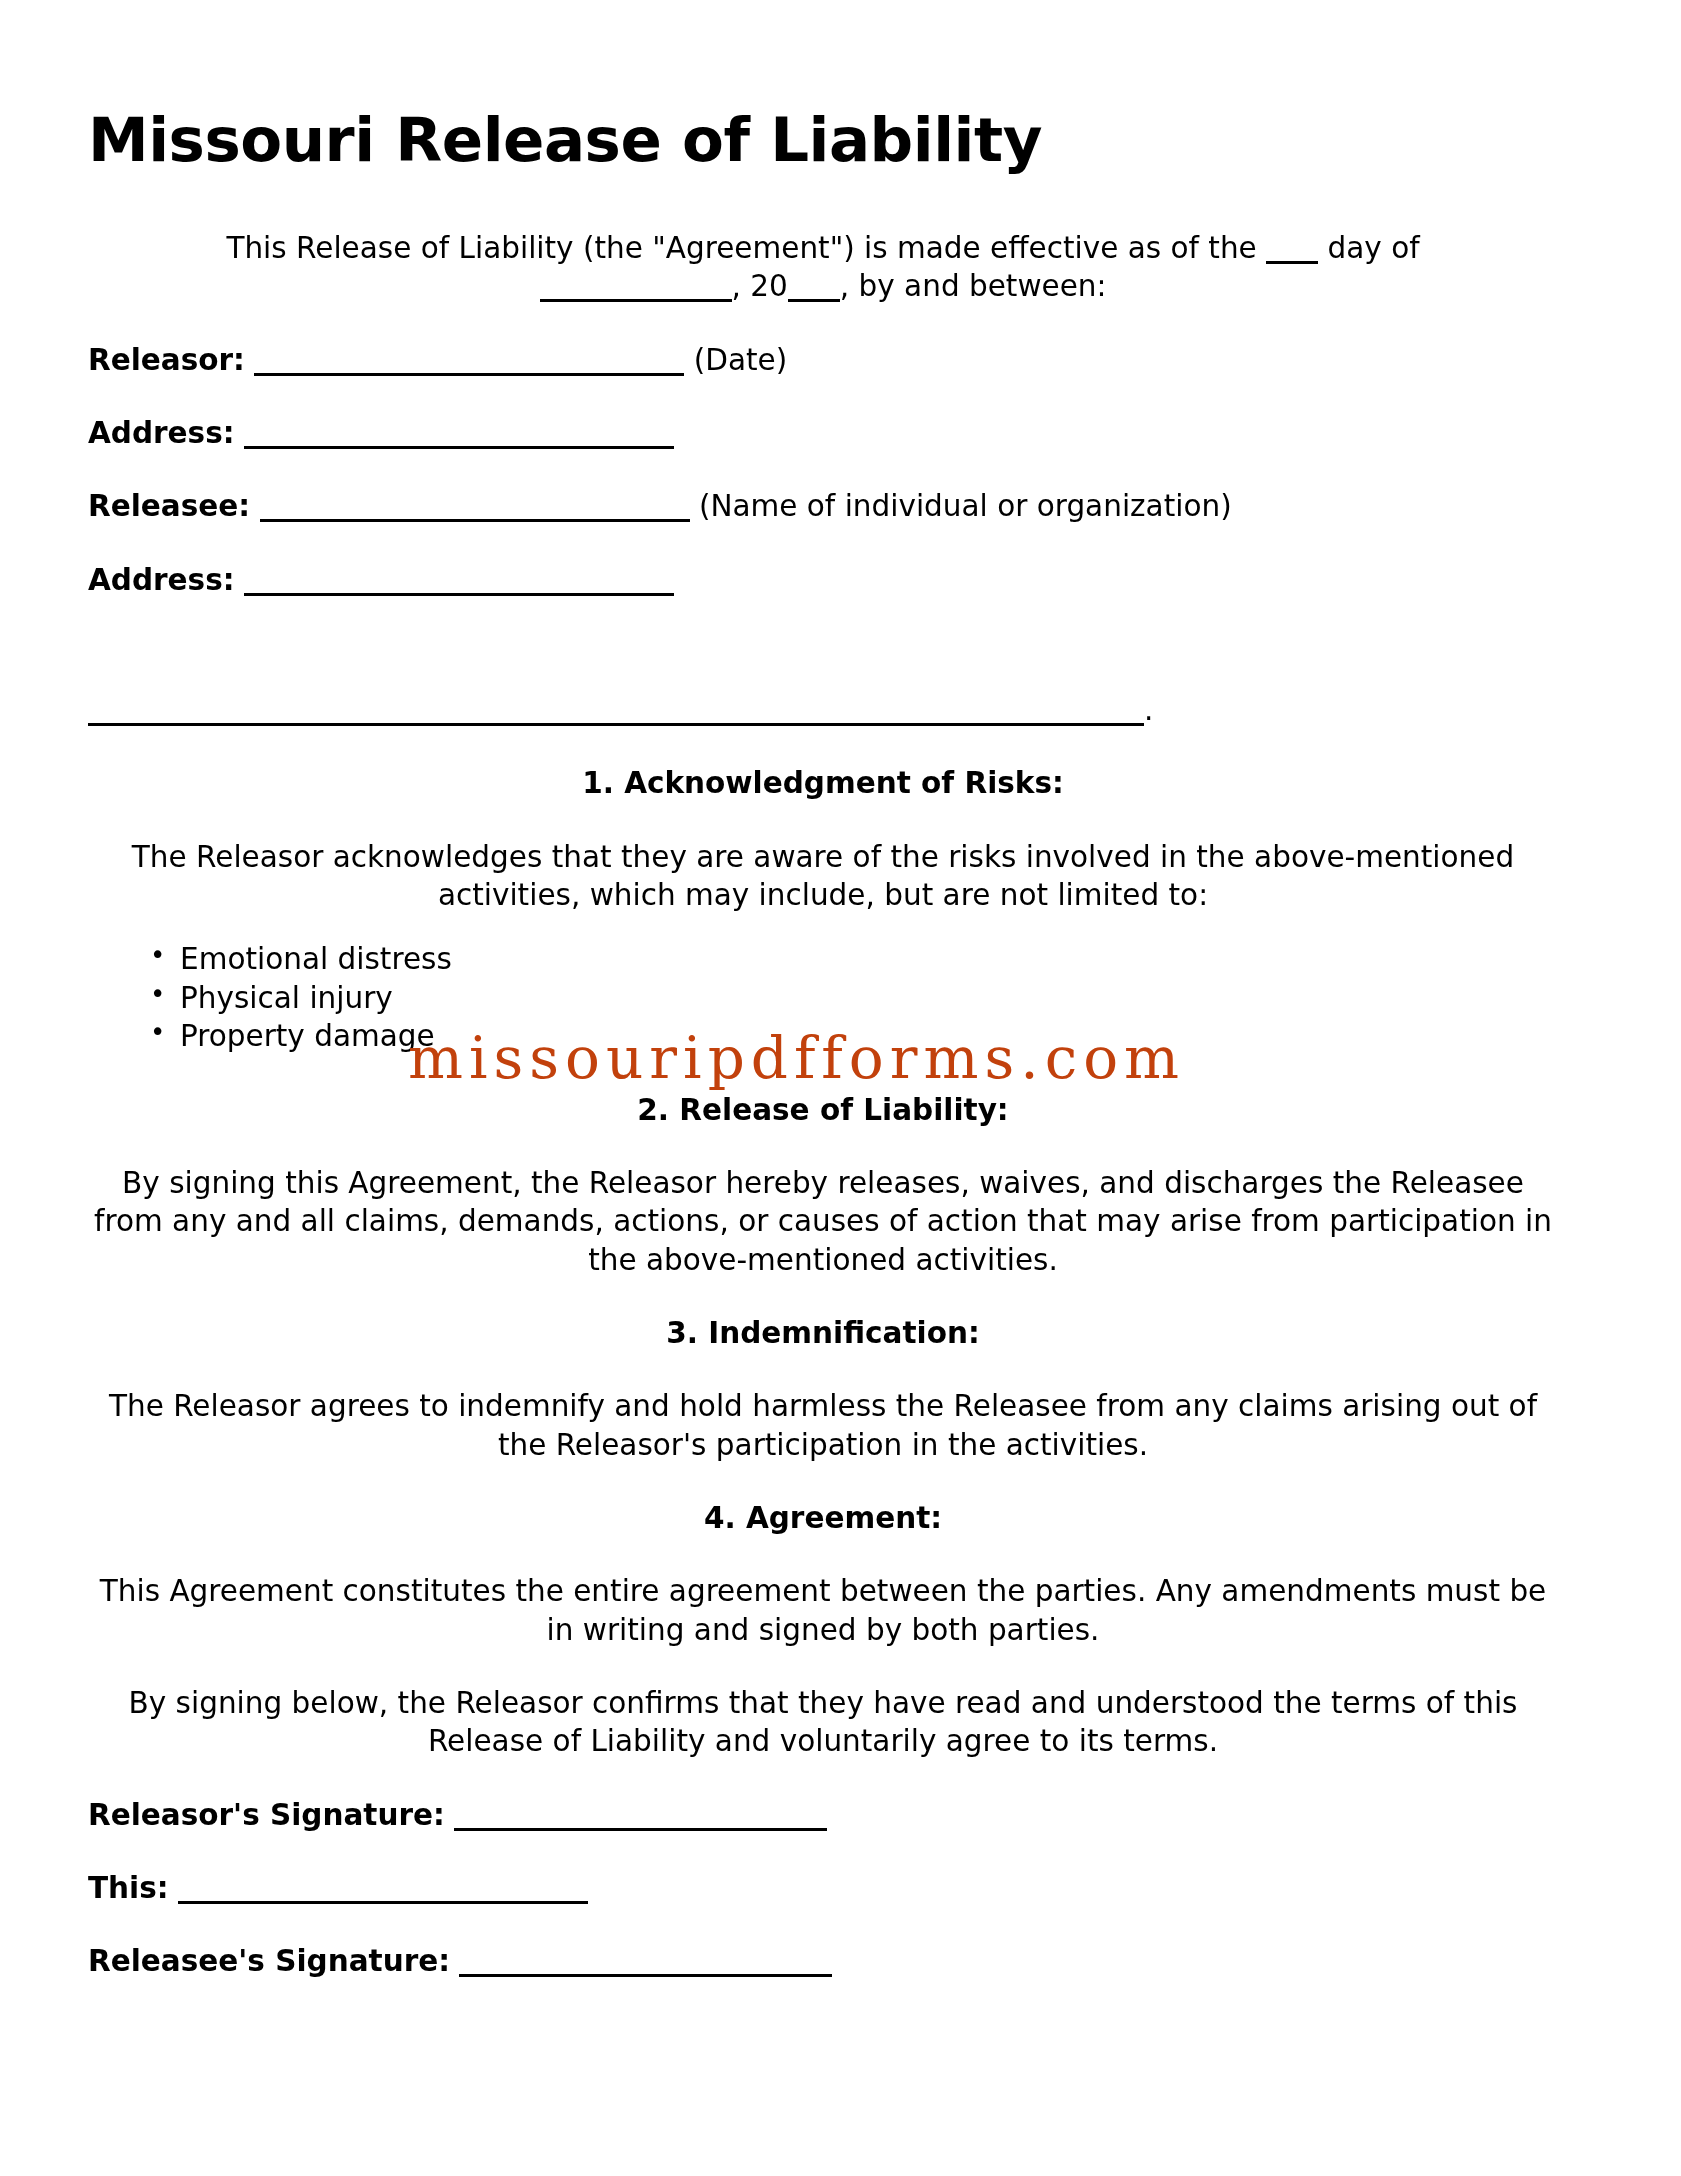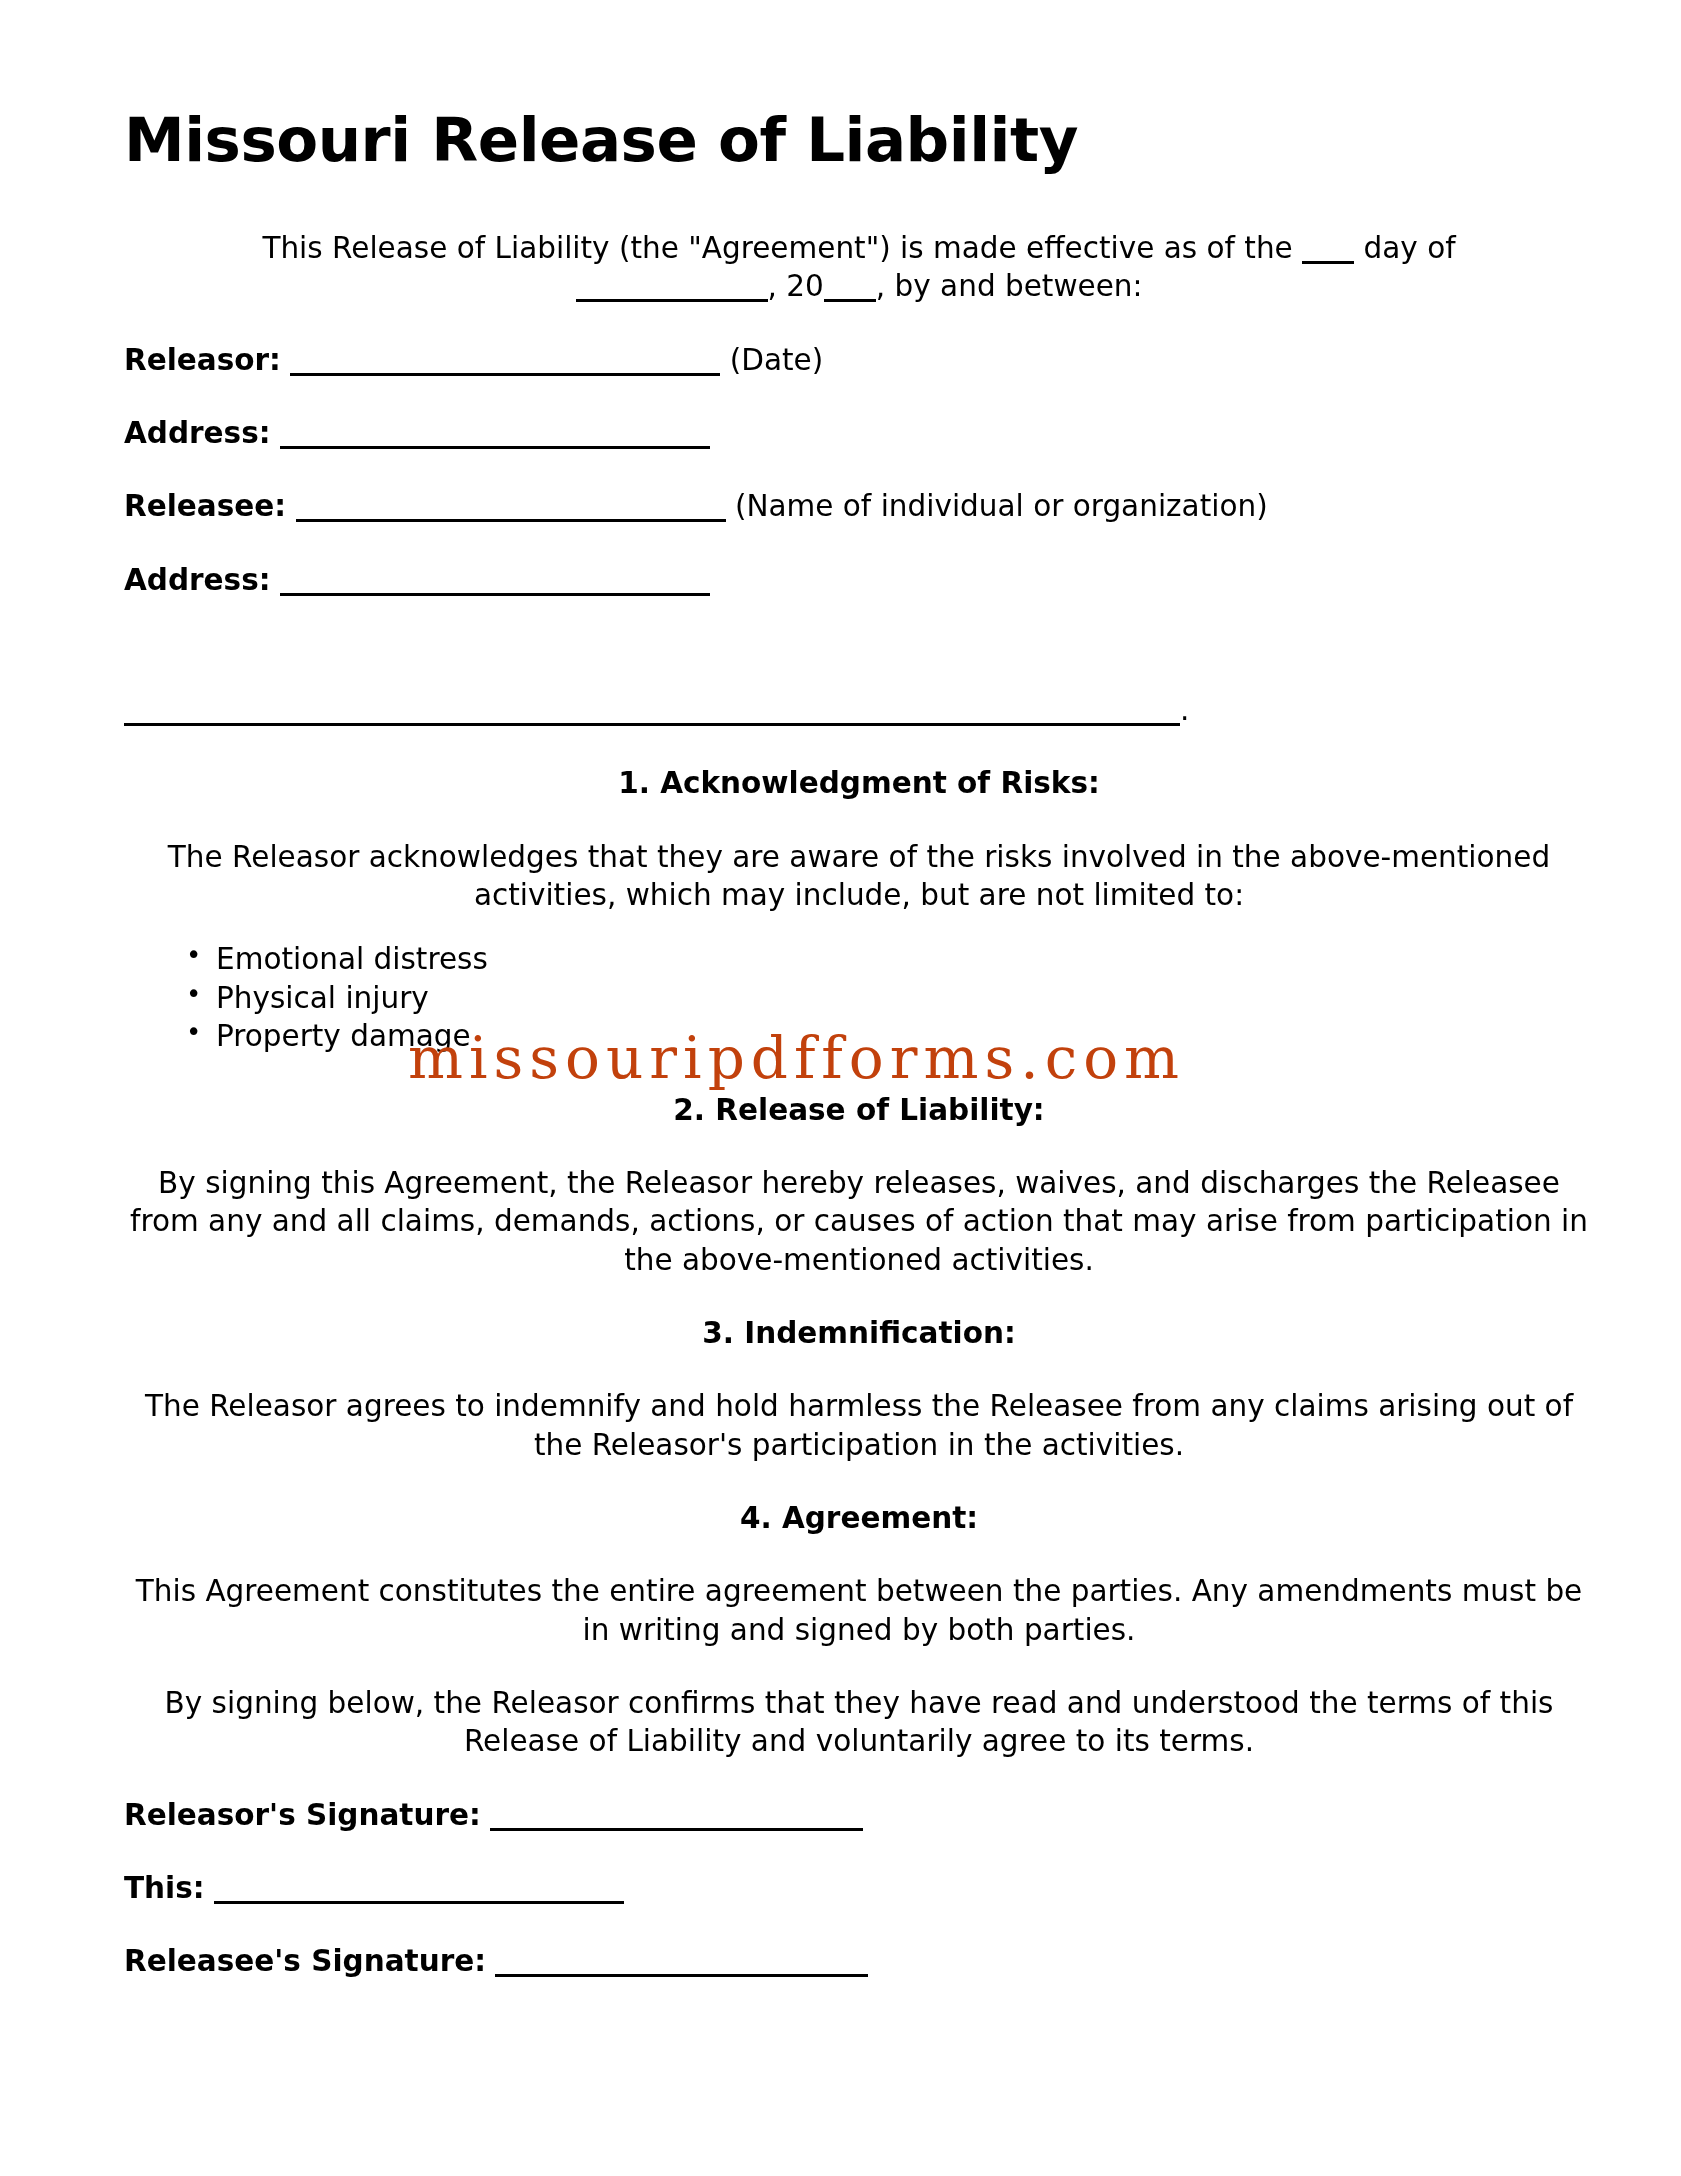--- a/index.html
+++ b/index.html
@@ -19,21 +19,20 @@
     background: #ffffff;
     box-sizing: border-box;
     padding: 0;
     overflow: hidden;
   }
   .content {
     position: absolute;
     left: 88px;
     top: 108px;
     width: 1470px;
-    margin-left: 36px;
   }
   h1.doc-title {
     font-family: "DejaVu Sans", sans-serif;
     font-size: 61px;
     font-weight: bold;
     letter-spacing: -0.5px;
     margin: 0 0 0 0;
     line-height: 1.05;
     color: #000;
   }

